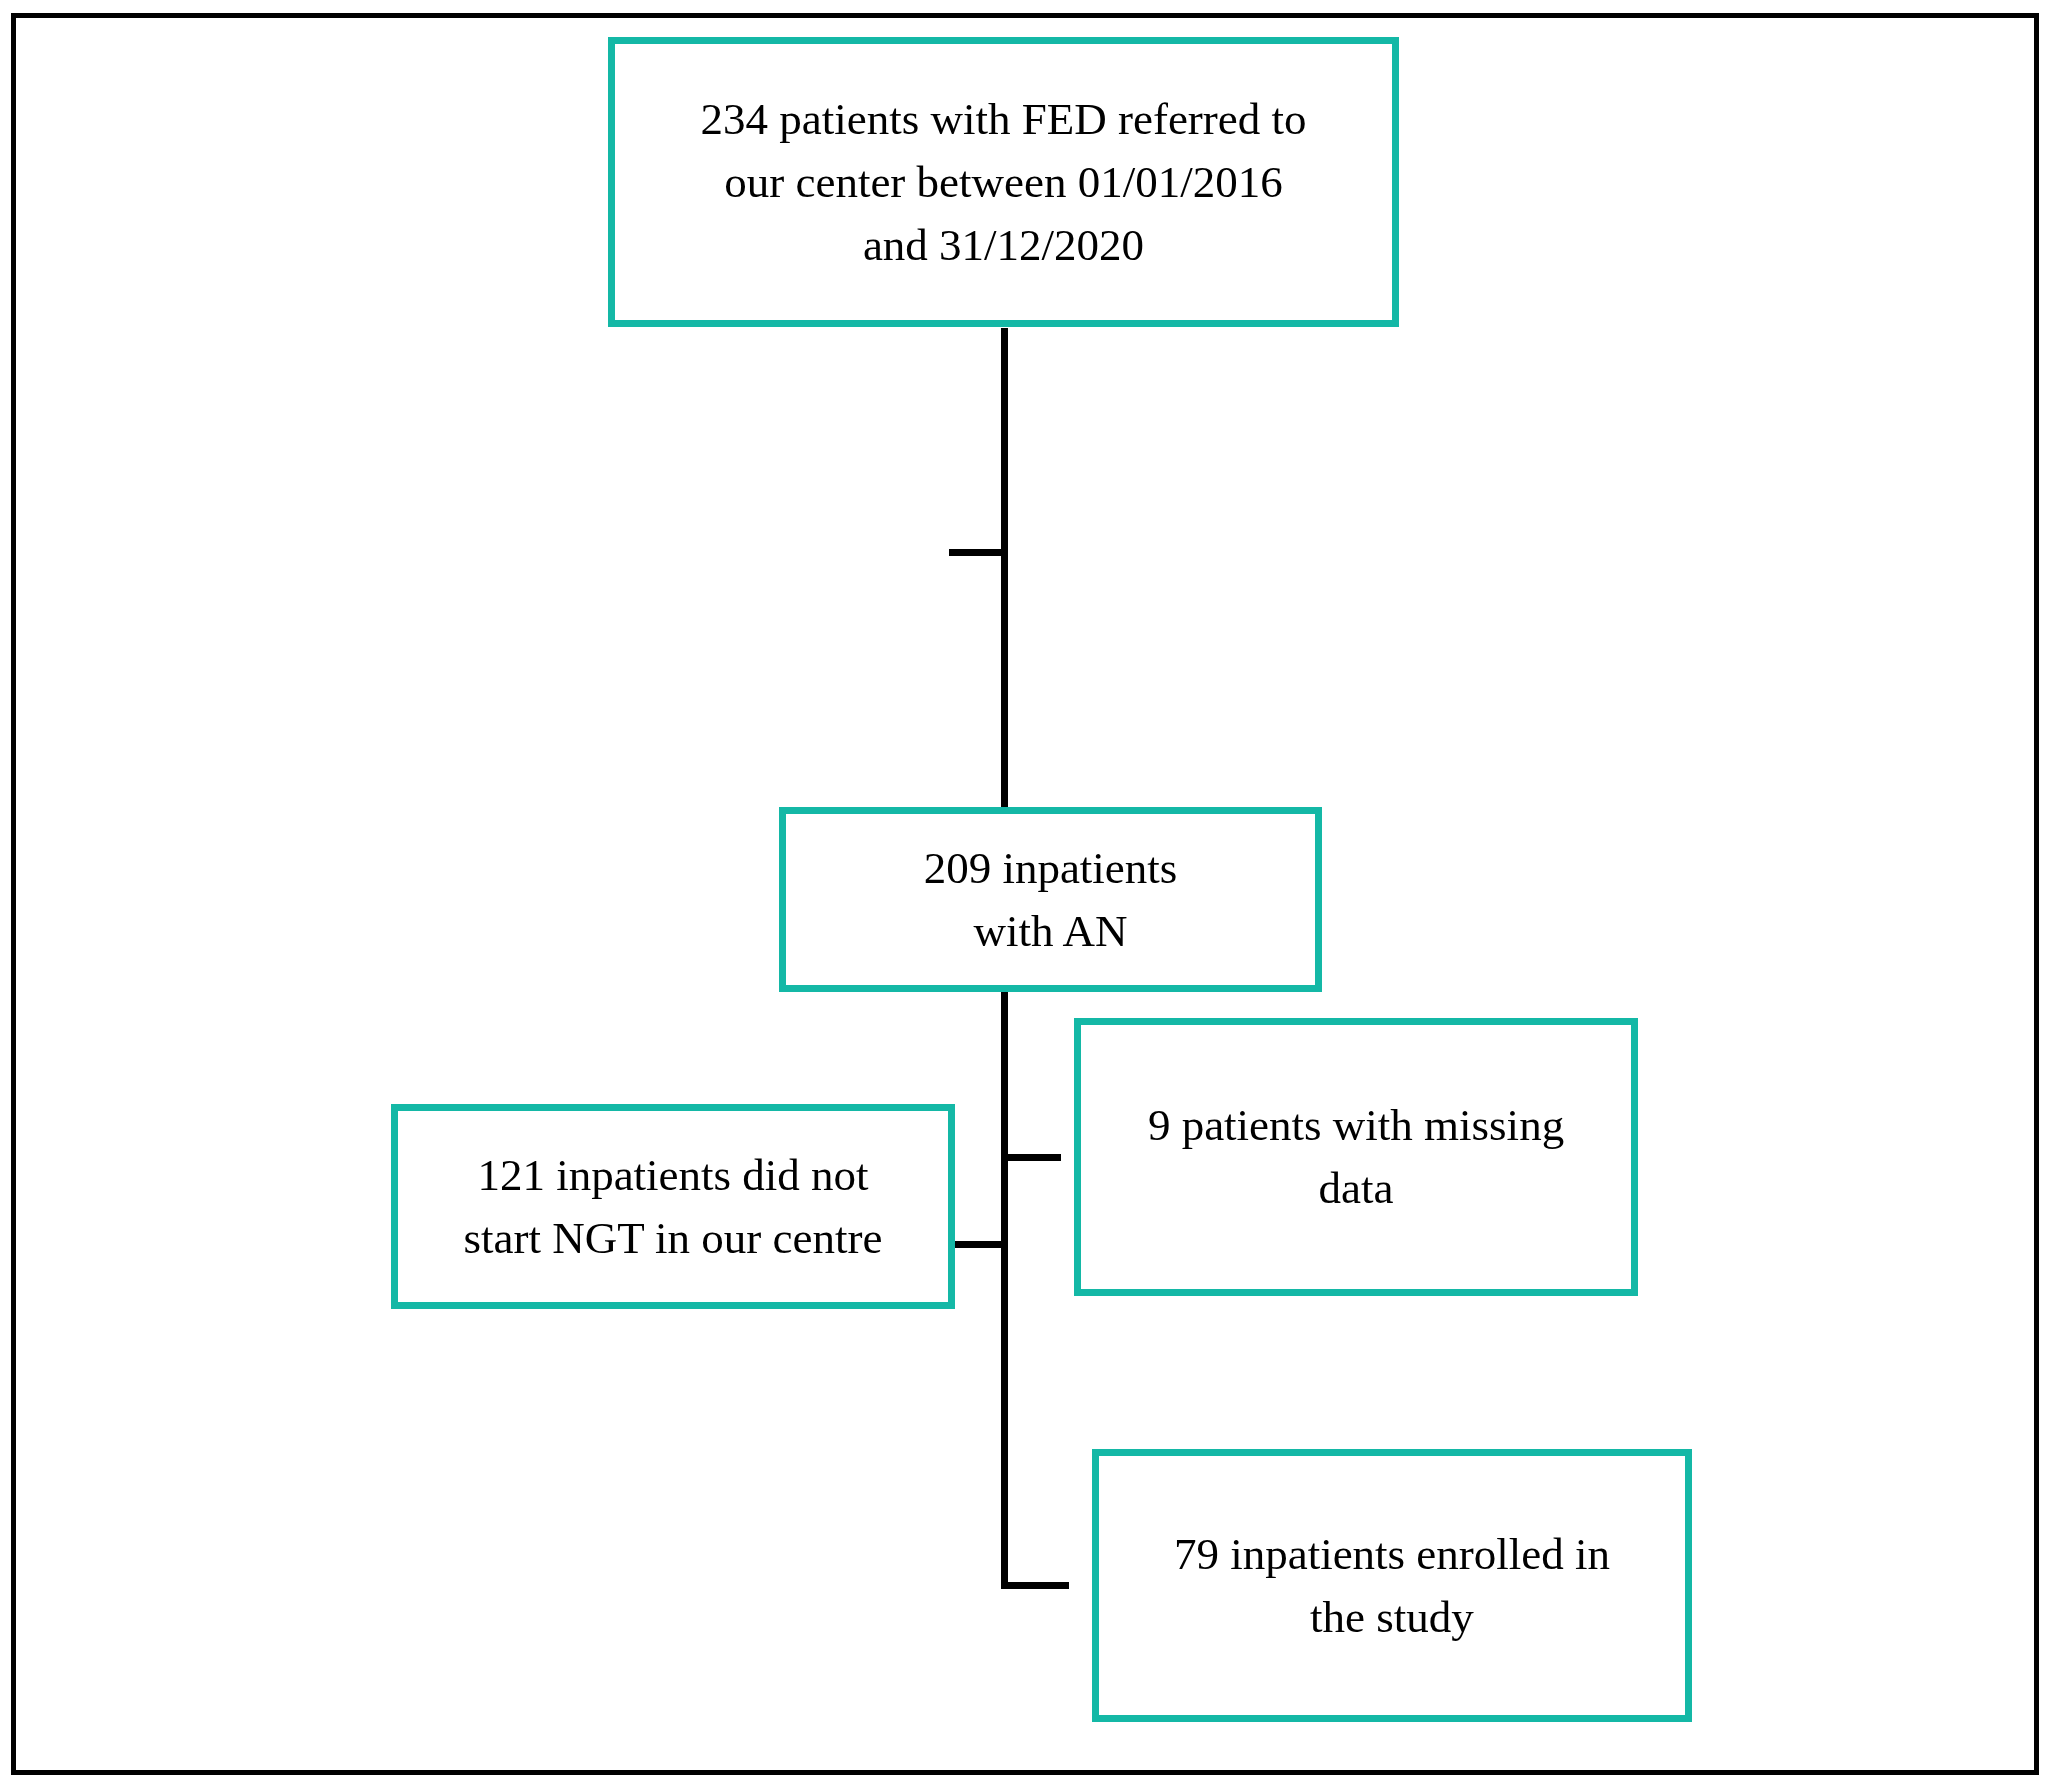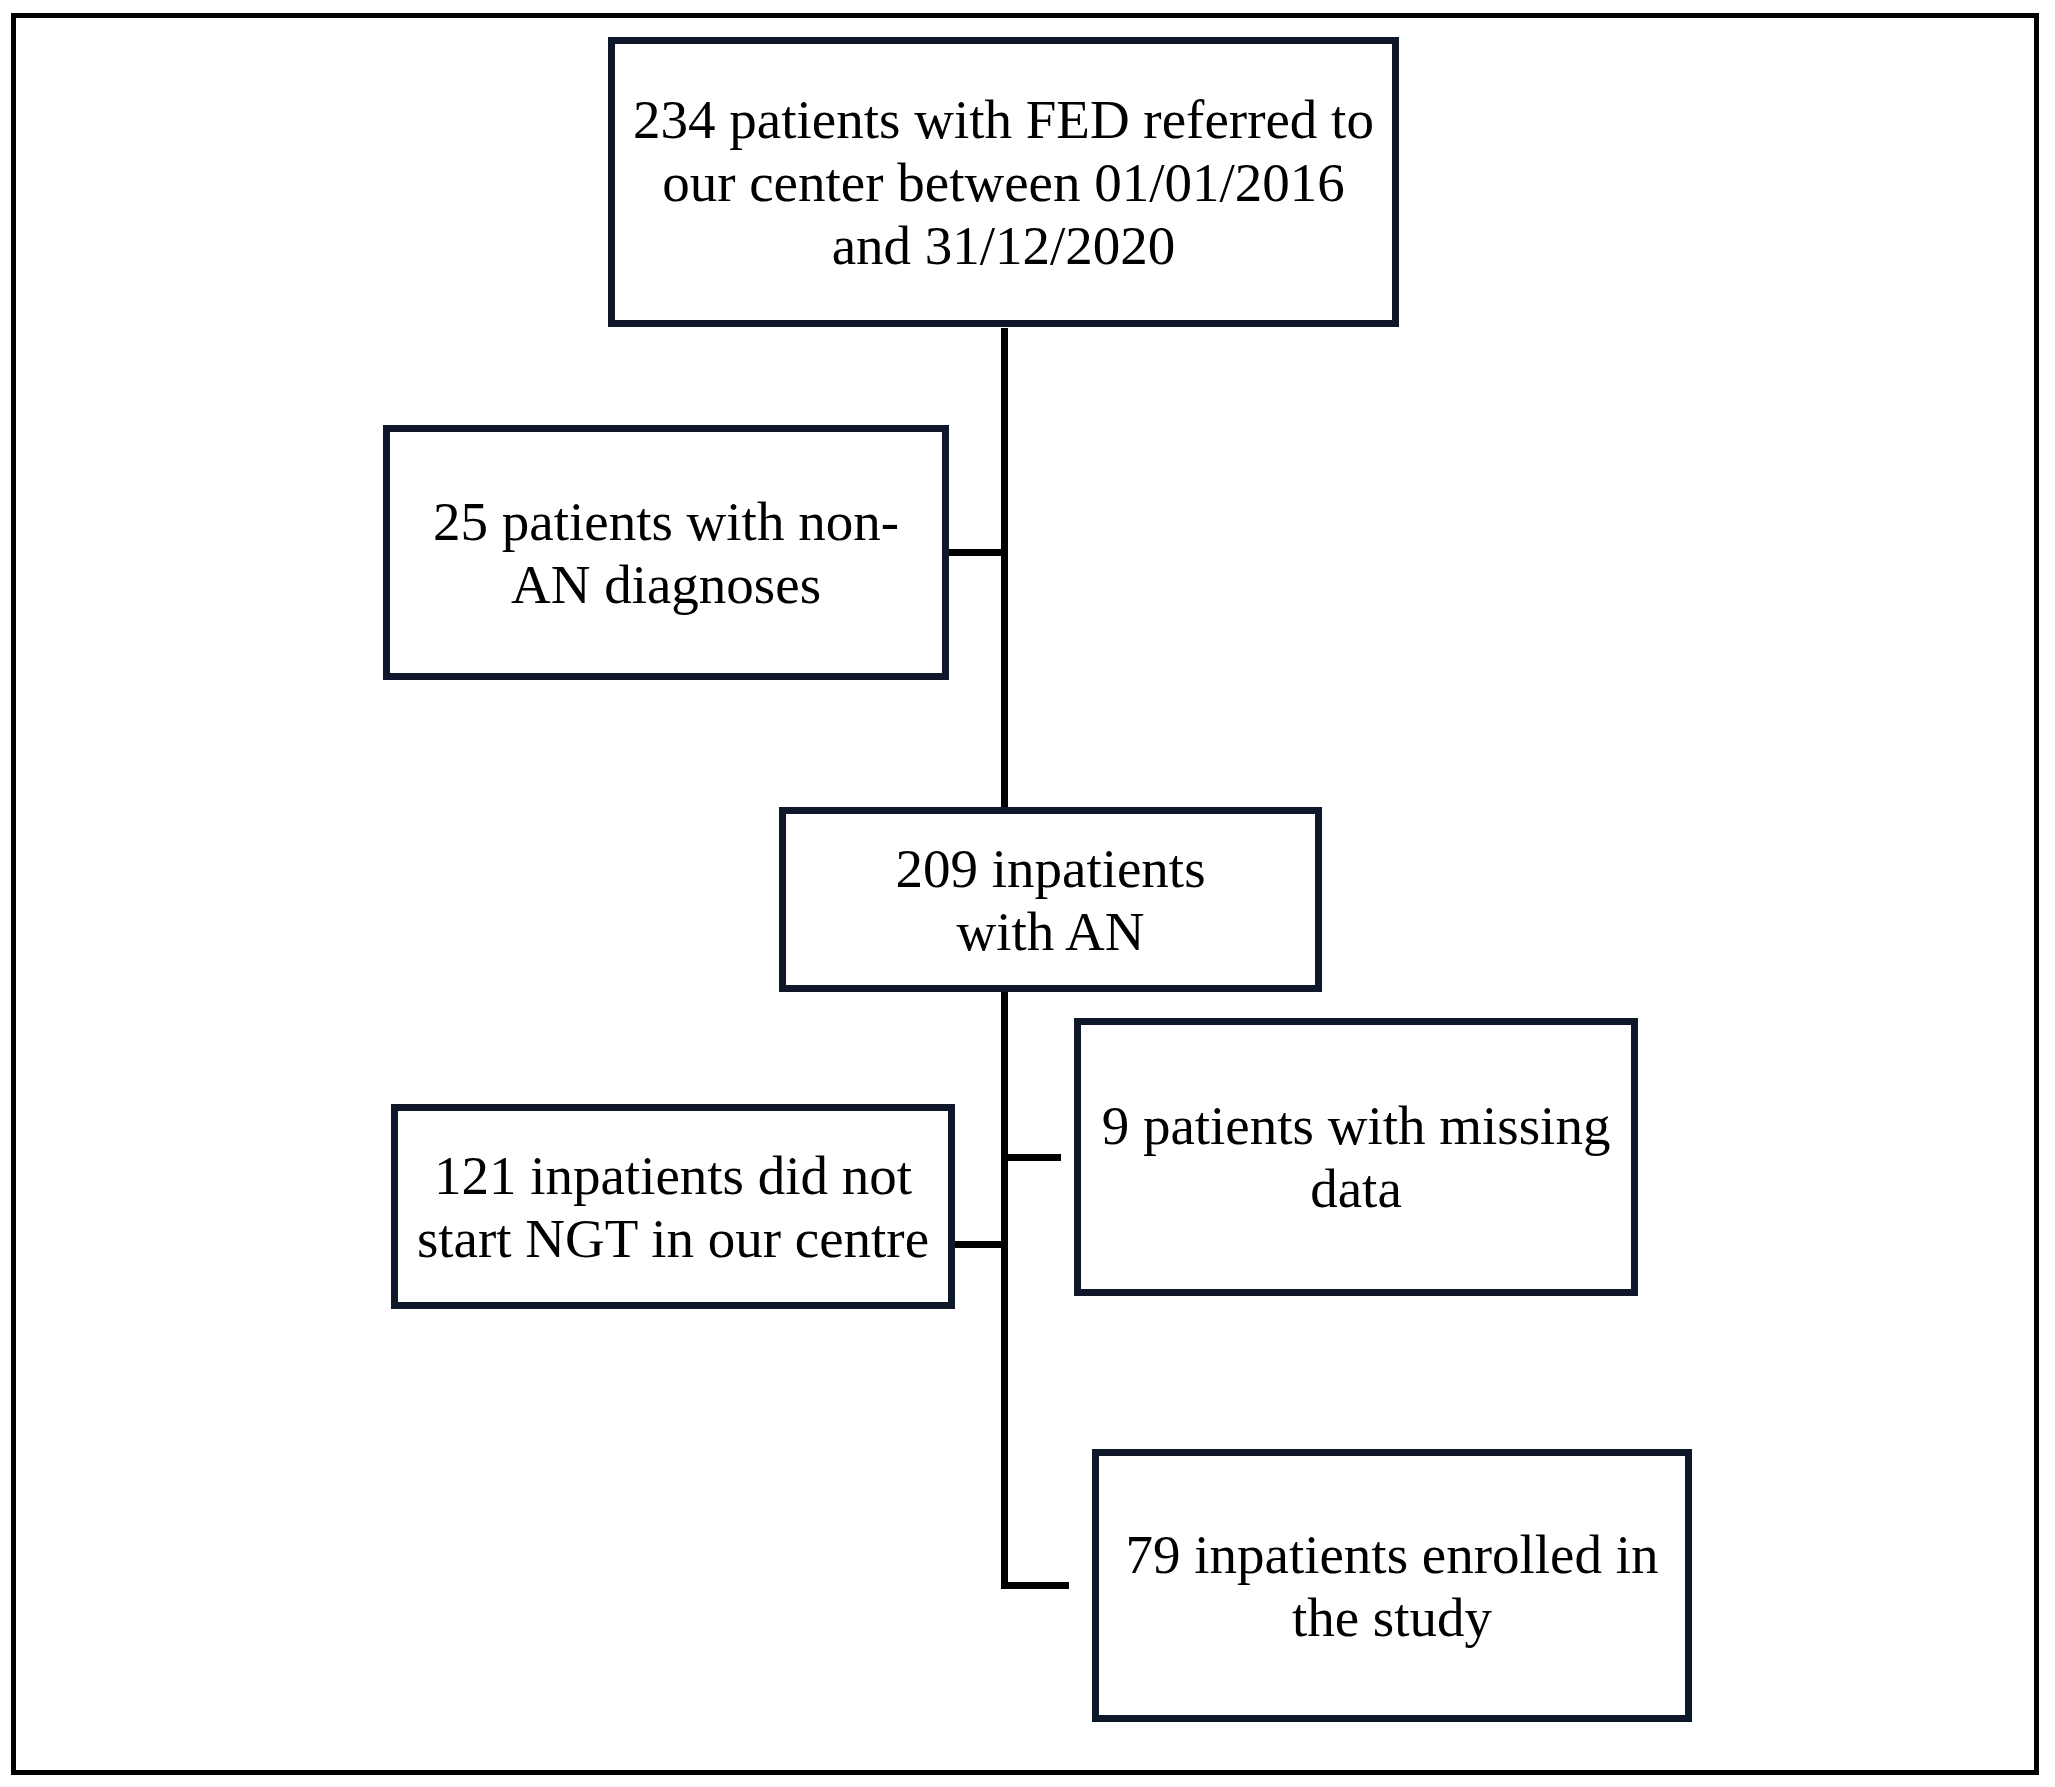--- a/index.html
+++ b/index.html
@@ -21,27 +21,27 @@
     left: 11.3px;
     top: 13.4px;
     width: 2028px;
     height: 1762px;
     border: 5px solid #000000;
     box-sizing: border-box;
   }
   .node {
     position: absolute;
     box-sizing: border-box;
-    border: 7px solid #0f172a;
+    border: 7px solid #14b8a6;
     background: #ffffff;
     display: flex;
     align-items: center;
     justify-content: center;
     text-align: center;
-    font-size: 55px;
+    font-size: 45px;
     line-height: 63px;
     white-space: pre;
   }
   .line {
     position: absolute;
     background: #000000;
   }
   
   .box-referred  { left: 608px;  top: 37px;   width: 791px; height: 290px; }
   .box-non-an    { left: 383px;  top: 425px;  width: 566px;  height: 255px; }
@@ -68,22 +68,20 @@
   <div class="line spine-lower"></div>
   <div class="line branch-non-an"></div>
   <div class="line branch-missing"></div>
   <div class="line branch-no-ngt"></div>
   <div class="line elbow-enrolled"></div>
 
   <div class="node box-referred">234 patients with FED referred to
 our center between 01/01/2016
 and 31/12/2020</div>
 
-  <div class="node box-non-an">25 patients with non-
-AN diagnoses</div>
 
   <div class="node box-an">209 inpatients
 with AN</div>
 
   <div class="node box-missing">9 patients with missing
 data</div>
 
   <div class="node box-no-ngt">121 inpatients did not
 start NGT in our centre</div>
 

